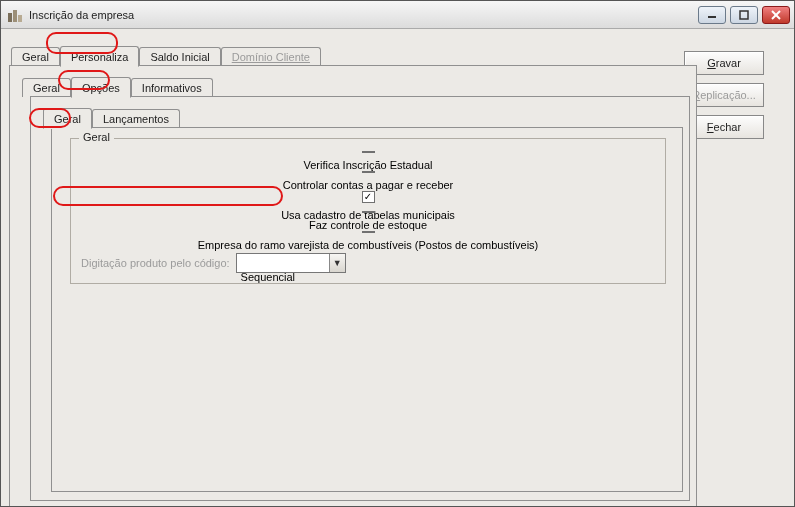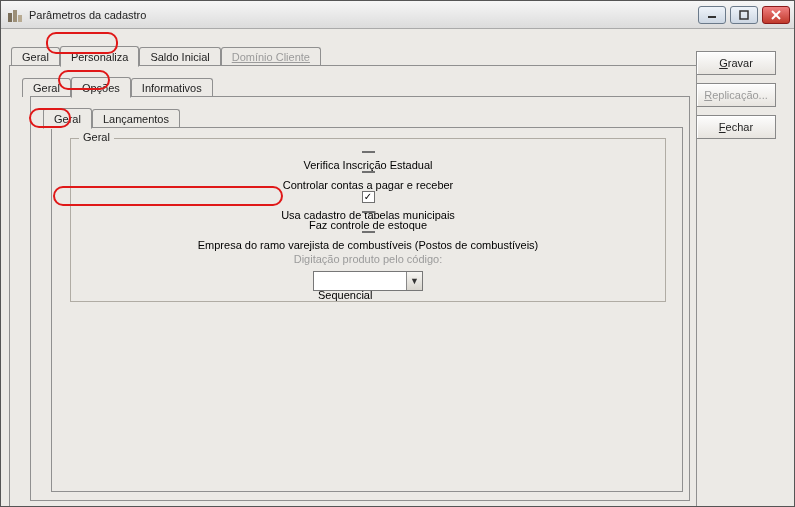--- a/index.html
+++ b/index.html
@@ -47,21 +47,21 @@
     position: absolute;
     top: 28px; left:0; right:0; bottom:0;
     background: #eceae6;
     padding: 8px;
   }
 
   
   .side-buttons {
     position: absolute;
     top: 22px;
-    right: 18px;
+    right: 30px;
     width: 80px;
     display: flex;
     flex-direction: column;
     gap: 8px;
   }
   .btn3d {
     height: 24px;
     border: 1px solid #888;
     background: linear-gradient(to bottom, #fdfdfd, #e7e4df);
     box-shadow: inset 1px 1px 0 #fff;
@@ -141,21 +141,20 @@
     border: 1px solid #707070;
     background: #fff;
     display:flex; align-items:center; justify-content:center;
     font-size: 10px; line-height: 10px;
     color:#000;
   }
 
   .row-inline {
     display:flex; align-items:center; gap:6px;
     margin-top: 6px;
-    flex-direction: column;
   }
   .lbl-disabled { color:#9b9b9b; }
 
   .combo {
     width: 110px; height: 20px;
     border: 1px solid #777;
     background:#fff;
     display:flex; 
     padding: 17px 0 0 4px;
     position: relative;
@@ -181,21 +180,21 @@
 <body>
 
 <div class="titlebar">
   <span class="app-icon">
     <svg width="16" height="16" viewBox="0 0 16 16">
       <rect x="1" y="6" width="4" height="9" fill="#7a6e5a"></rect>
       <rect x="6" y="3" width="4" height="12" fill="#9c8f78"></rect>
       <rect x="11" y="8" width="4" height="7" fill="#b8ab93"></rect>
     </svg>
   </span>
-  <span class="title">Parâmetros da cadastro</span>
+  <span class="title">Inscrição da empresa</span>
   <div class="win-btns">
     <div class="win-btn">
       <svg width="10" height="10">
           <line x1="1" y1="7" x2="9" y2="7" stroke="#333" stroke-width="2"></line>
         </svg>
     </div>
     <div class="win-btn">
       <svg width="10" height="10">
           <rect x="1" y="1" width="8" height="8" fill="none" stroke="#333" stroke-width="1.5"></rect>
         </svg>

